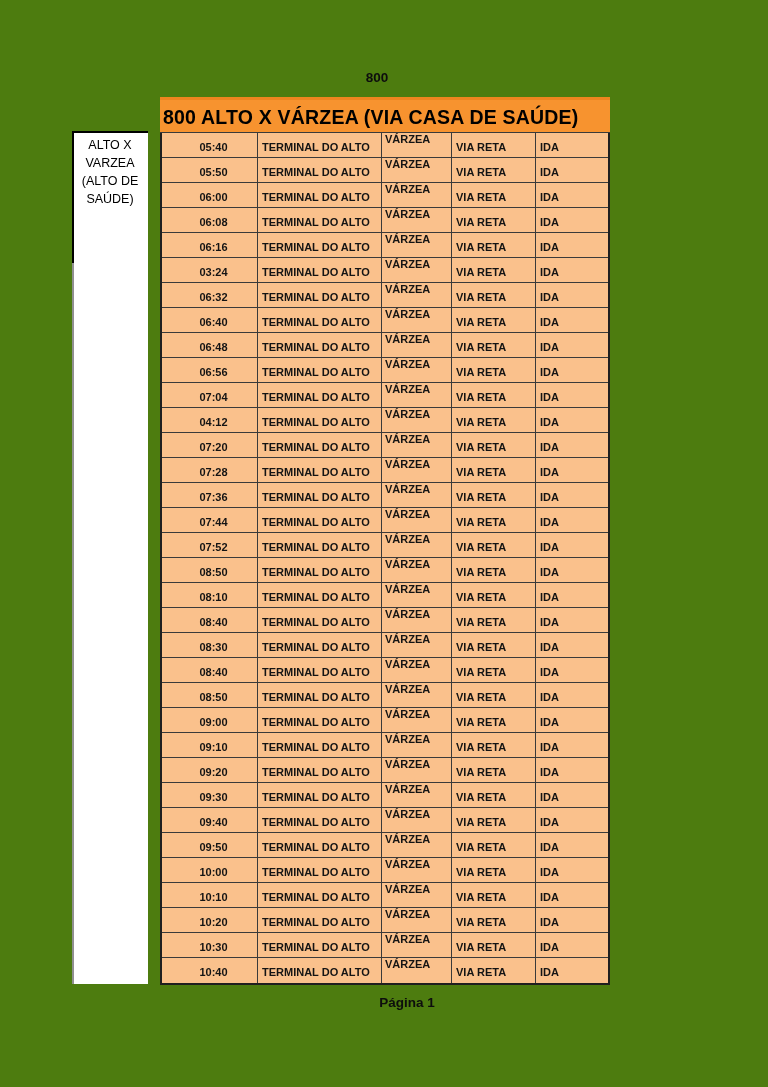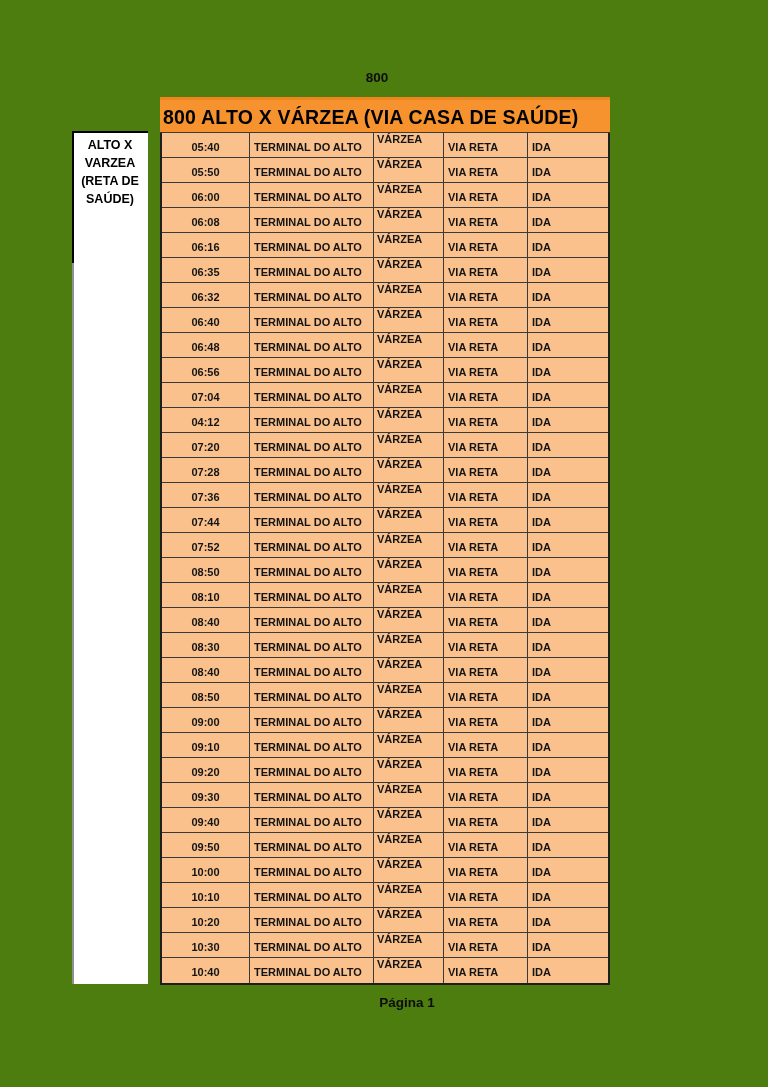--- a/index.html
+++ b/index.html
@@ -28,21 +28,21 @@
     background:#fff;
     border-top:2px solid #000;
   }
   .sidebar-box::before {
     content:""; position:absolute; left:0; top:0; bottom:0; width:2px;
     background:linear-gradient(#000 0 130px, #909090 130px);
   }
   .sidebar-label {
     padding-top:3px;
     text-align:center;
-    font-weight:bold; font-size:12.5px; line-height:18px;
+    font-weight:normal; font-size:12.5px; line-height:18px;
     color:#000;
   }
   
   .schedule { position:absolute; left:152px; top:97px; width:450px;padding-left:8px; }
   .sched-header {
     height:36px; width:450px;
     background:var(--header-orange);
     border-top:3px solid #ee851f;
     border-bottom:1px solid var(--grid);
     font-weight:bold; font-size:19.5px;
@@ -64,42 +64,42 @@
     background:var(--row-orange);
     border-bottom:1px solid var(--grid);
   }
   .row:last-child { border-bottom:none; }
   .cell {
     display:flex; align-items:center;
     font-weight:bold; font-size:11px; color:#141414;
     border-right:1px solid var(--grid);
     overflow:hidden; white-space:nowrap;
   }
-  .c-time { width:88px; justify-content:center; padding-top:3px; }
+  .c-time { width:88px; justify-content:center; padding-top:3px;margin-left:8px; }
   .c-origin { width:124px; padding-left:4px; padding-top:3px; }
   .c-dest { width:70px; align-items:flex-start; padding-left:3px; padding-top:0; line-height:12px; }
   .c-via { width:84px; padding-left:4px; padding-top:3px; }
   .c-dir { flex:1; padding-left:4px; padding-top:3px; border-right:none; }
   .footer {
     position:absolute; top:995px; left:0; width:742px;
     text-align:center; font-weight:bold; font-size:13.5px;margin-left:36px;
   }
 </style>
 </head>
 <body>
 
 <div class="page">
 
   <div class="top-code">800</div>
 
   <div class="sidebar-box">
     <div class="sidebar-label">
       <div>ALTO X</div>
       <div>VARZEA</div>
-      <div>(RETA DE</div>
+      <div>(ALTO DE</div>
       <div>SAÚDE)</div>
     </div>
   </div>
 
   <div class="schedule">
     <div class="sched-header">800 ALTO X VÁRZEA (VIA CASA DE SAÚDE)</div>
     <div class="rows">
   <div class="row">
     <div class="cell c-time">05:40</div>
     <div class="cell c-origin">TERMINAL DO ALTO</div>
@@ -134,21 +134,21 @@
 
   <div class="row">
     <div class="cell c-time">06:16</div>
     <div class="cell c-origin">TERMINAL DO ALTO</div>
     <div class="cell c-dest">VÁRZEA</div>
     <div class="cell c-via">VIA RETA</div>
     <div class="cell c-dir">IDA</div>
   </div>
 
   <div class="row">
-    <div class="cell c-time">06:35</div>
+    <div class="cell c-time">03:24</div>
     <div class="cell c-origin">TERMINAL DO ALTO</div>
     <div class="cell c-dest">VÁRZEA</div>
     <div class="cell c-via">VIA RETA</div>
     <div class="cell c-dir">IDA</div>
   </div>
 
   <div class="row">
     <div class="cell c-time">06:32</div>
     <div class="cell c-origin">TERMINAL DO ALTO</div>
     <div class="cell c-dest">VÁRZEA</div>

